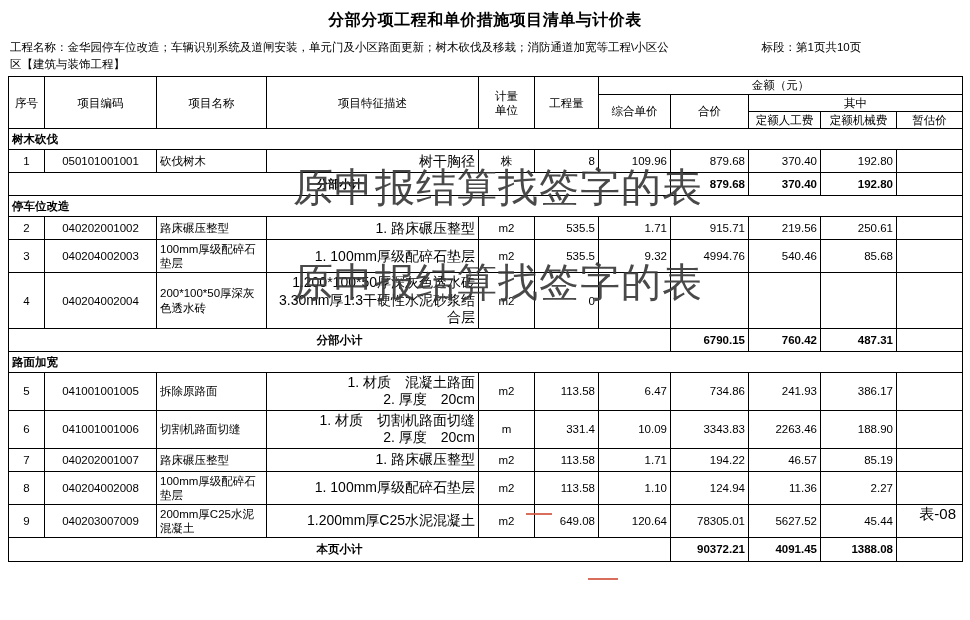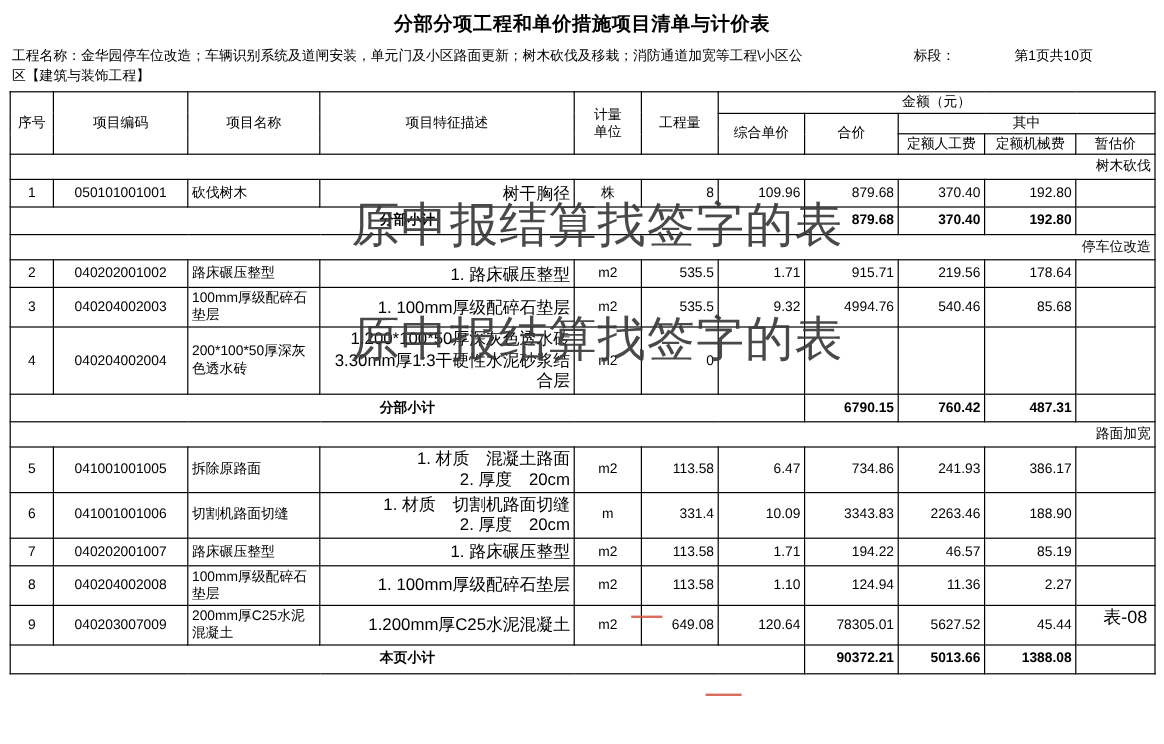--- a/index.html
+++ b/index.html
@@ -40,21 +40,21 @@
   .meta-project {
     flex: 0 0 660px;
     padding-right: 6px;
   }
   .meta-section {
     flex: 0 0 120px;
     text-align: right;
   }
   .meta-page {
     flex: 1;
-    text-align: center;
+    text-align: left;
     white-space: nowrap;
   }
   table.bill {
     border-collapse: collapse;
     width: 954px;
     table-layout: fixed;
     font-size: 11.5px;
   }
   table.bill td, table.bill th {
     border: 1px solid #000;
@@ -64,22 +64,23 @@
     overflow: hidden;
   }
   th {
     font-weight: normal;
     text-align: center;
   }
   .c { text-align: center; margin-top: 35px; }
   .r { text-align: right; padding-right: 5px; }
   .hdr-main th { height: 14px; }
   .grp-row td {
-    text-align: right;
+    text-align: left;
     height: 18px;
+    font-weight: bold;
   }
   .row-data td {
     height: 20px;
   }
   .row-tall td {
     height: 30px;
   }
   .desc-cell {
     text-align: right;
     padding-left: 5px;
@@ -214,21 +215,21 @@
       <tr class="row-data">
         <td class="c">2</td>
         <td class="c">040202001002</td>
         <td class="name-cell">路床碾压整型</td>
         <td class="desc-cell">1. 路床碾压整型</td>
         <td class="c">m2</td>
         <td class="r">535.5</td>
         <td class="r">1.71</td>
         <td class="r">915.71</td>
         <td class="r">219.56</td>
-        <td class="r">178.64</td>
+        <td class="r">250.61</td>
         <td class="r"></td>
       </tr>
       <tr class="row-tall">
         <td class="c">3</td>
         <td class="c">040204002003</td>
         <td class="name-cell">100mm厚级配碎石垫层</td>
         <td class="desc-cell">1. 100mm厚级配碎石垫层</td>
         <td class="c">m2</td>
         <td class="r">535.5</td>
         <td class="r">9.32</td>
@@ -326,21 +327,21 @@
         <td class="r">120.64</td>
         <td class="r">78305.01</td>
         <td class="r">5627.52</td>
         <td class="r">45.44</td>
         <td class="r"></td>
       </tr>
 
       <tr class="subtotal" style="height:24px">
         <td colspan="7" class="c">本页小计</td>
         <td class="r">90372.21</td>
-        <td class="r">5013.66</td>
+        <td class="r">4091.45</td>
         <td class="r">1388.08</td>
         <td class="r"></td>
       </tr>
     </tbody>
   </table>
 
   <div class="footnote">表-08</div>
 
   <div class="watermark wm1">原申报结算找签字的表</div>
   <div class="watermark wm2">原申报结算找签字的表</div>

